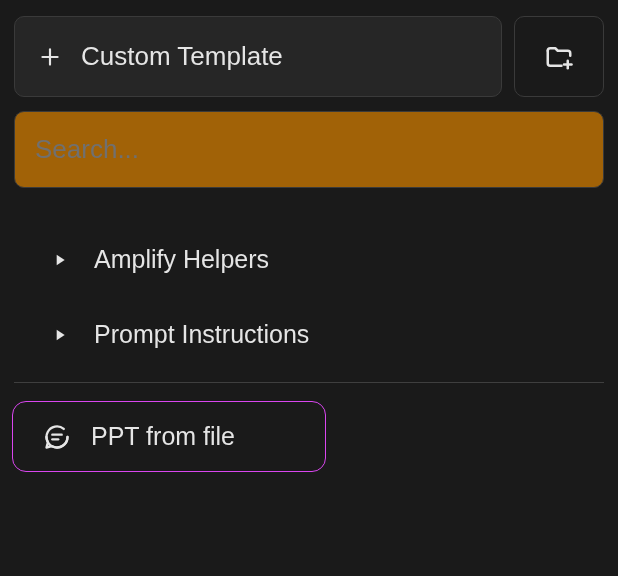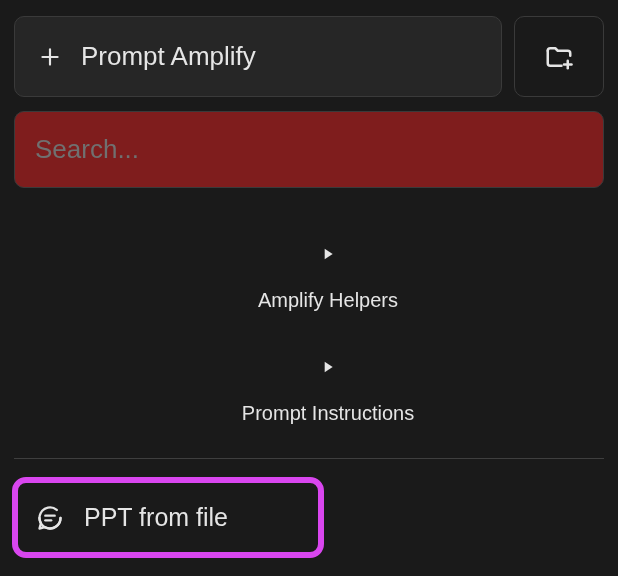--- a/index.html
+++ b/index.html
@@ -41,21 +41,21 @@
       align-items: center;
       justify-content: center;
       background: #1a1a1a;
       border: 1px solid #3a3a3a;
       border-radius: 10px;
       cursor: pointer;
       color: #e5e5e5;
     }
     .search-input {
       width: 100%;
-      background: #7f1d1d;
+      background: #a16207;
       border: 1px solid #3a3a3a;
       border-radius: 10px;
       padding: 22px 20px;
       color: #e5e5e5;
       font-size: 26px;
       outline: none;
       margin-bottom: 34px;
     }
     .search-input::placeholder {
       color: #707070;
@@ -63,36 +63,35 @@
     .folder-list {
       padding-left: 38px;
     }
     .folder-item {
       display: flex;
       align-items: center;
       gap: 26px;
       padding: 23px 0;
       cursor: pointer;
       color: #e5e5e5;
-      font-size: 20px;
+      font-size: 25px;
       font-weight: 500;
-      flex-direction: column;
     }
     .divider {
       border: none;
       border-top: 1px solid #3f3f3f;
       margin: 10px 0 0 0;
     }
     .template-item-wrap {
       margin-top: 18px;
       margin-left: -2px;
       display: inline-block;
-      border: 6px solid #d946ef;
+      border: 1px solid #d946ef;
       border-radius: 14px;
-      padding: 6px 78px 6px 6px;
+      padding: 6px 78px 6px 18px;
     }
     .template-item {
       display: flex;
       align-items: center;
       gap: 20px;
       padding: 14px 12px;
       cursor: pointer;
       color: #e5e5e5;
       font-size: 25px;
       font-weight: 500;
@@ -110,21 +109,21 @@
 
 
 <div class="top-row">
   <button class="prompt-template-btn">
     <span class="icon">
       <svg width="26" height="26" viewBox="0 0 24 24" fill="none" stroke="currentColor" stroke-width="2" stroke-linecap="round">
         <line x1="12" y1="5" x2="12" y2="19"></line>
         <line x1="5" y1="12" x2="19" y2="12"></line>
       </svg>
     </span>
-    <span>Prompt Amplify</span>
+    <span>Custom Template</span>
   </button>
   <button class="new-folder-btn">
     <span class="icon">
       <svg width="30" height="30" viewBox="0 0 24 24" fill="none" stroke="currentColor" stroke-width="2" stroke-linecap="round" stroke-linejoin="round">
         <path d="M3 7a2 2 0 0 1 2-2h4l2 2h8a2 2 0 0 1 2 2v2"></path>
         <path d="M3 7v10a2 2 0 0 0 2 2h9"></path>
         <line x1="19" y1="15" x2="19" y2="21"></line>
         <line x1="16" y1="18" x2="22" y2="18"></line>
       </svg>
     </span>

